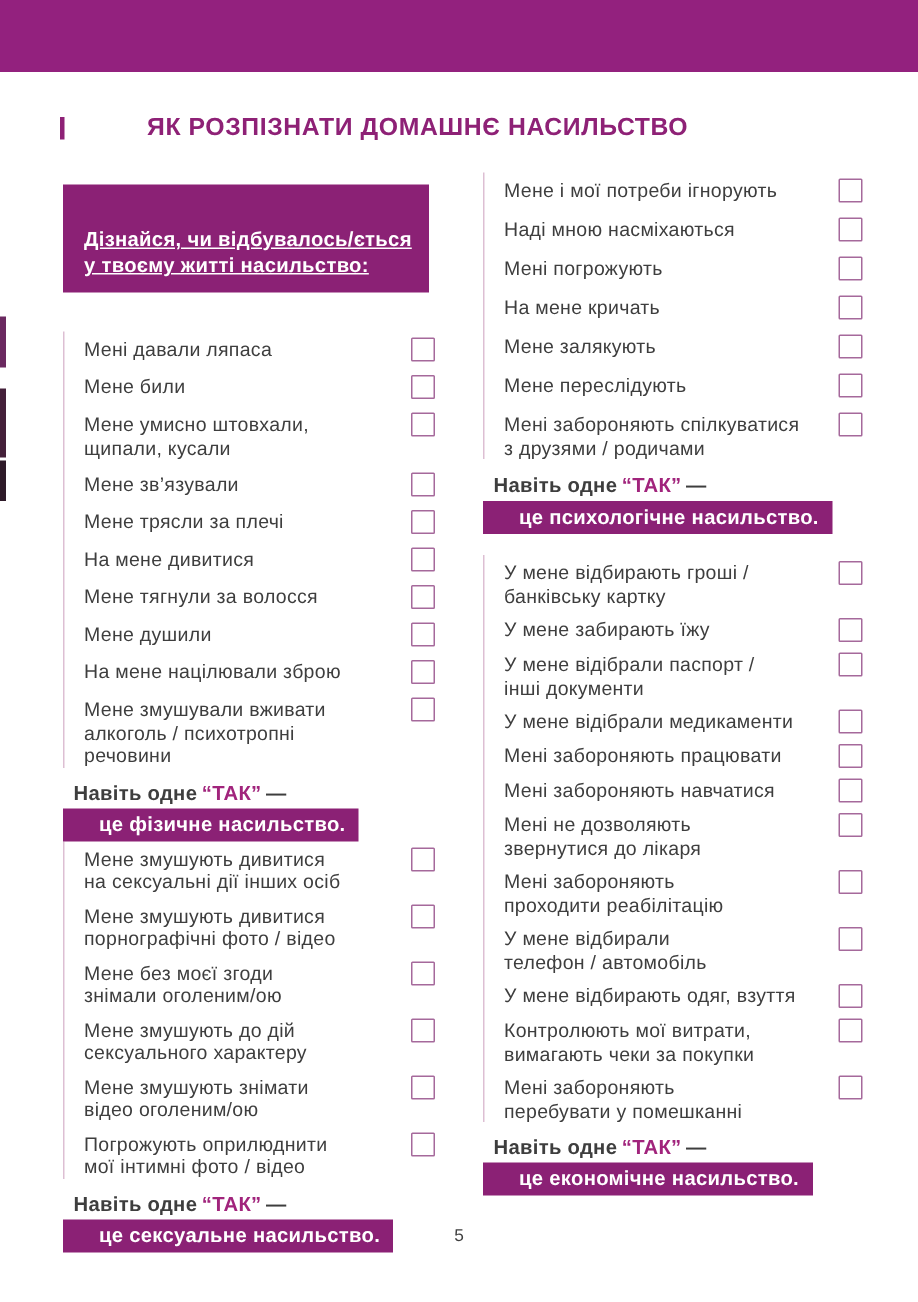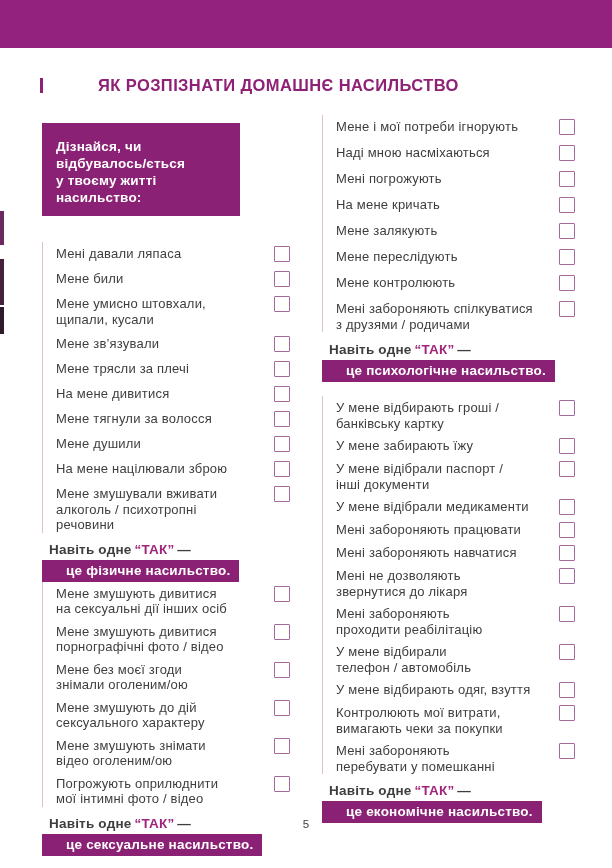--- a/index.html
+++ b/index.html
@@ -41,24 +41,25 @@
   h1.page-title{
     font-size:16.5px;font-weight:bold;color:var(--accent);
     letter-spacing:0.4px;white-space:nowrap;
   }
 
   .col{position:absolute;}
   .col-left{left:42px;top:123px;width:248px;}
   .col-right{left:322px;top:115px;width:253px;}
 
   .intro{
-    width:198px;min-height:59px;background:var(--intro);
+    width:244px;min-height:59px;background:var(--intro);
     color:#ffffff;font-weight:bold;font-size:13.5px;line-height:17px;
-    padding:15px 10px 10px 14px;letter-spacing:0.2px;
+    padding:28px 10px 10px 14px;letter-spacing:0.2px;
     margin-bottom:26px;
+    text-decoration:underline;
   }
 
   .group .items{
     list-style:none;
     border-left:1.5px solid var(--groupline);
     padding-left:13px;
     padding-top:4px;
   }
   .row{
     display:flex;justify-content:space-between;align-items:flex-start;
@@ -251,24 +252,20 @@
   <li class="row">
     <span class="label">Мене залякують</span>
     <span class="checkbox"></span>
   </li>
 
   <li class="row">
     <span class="label">Мене переслідують</span>
     <span class="checkbox"></span>
   </li>
 
-  <li class="row">
-    <span class="label">Мене контролюють</span>
-    <span class="checkbox"></span>
-  </li>
 
   <li class="row">
     <span class="label">Мені забороняють спілкуватися
 з друзями / родичами</span>
     <span class="checkbox"></span>
   </li>
 </ul>
     <div class="conclusion">
       <div class="c1">
         <span class="sep">Навіть одне</span><span class="yes">“ТАК”</span><span>—</span>

